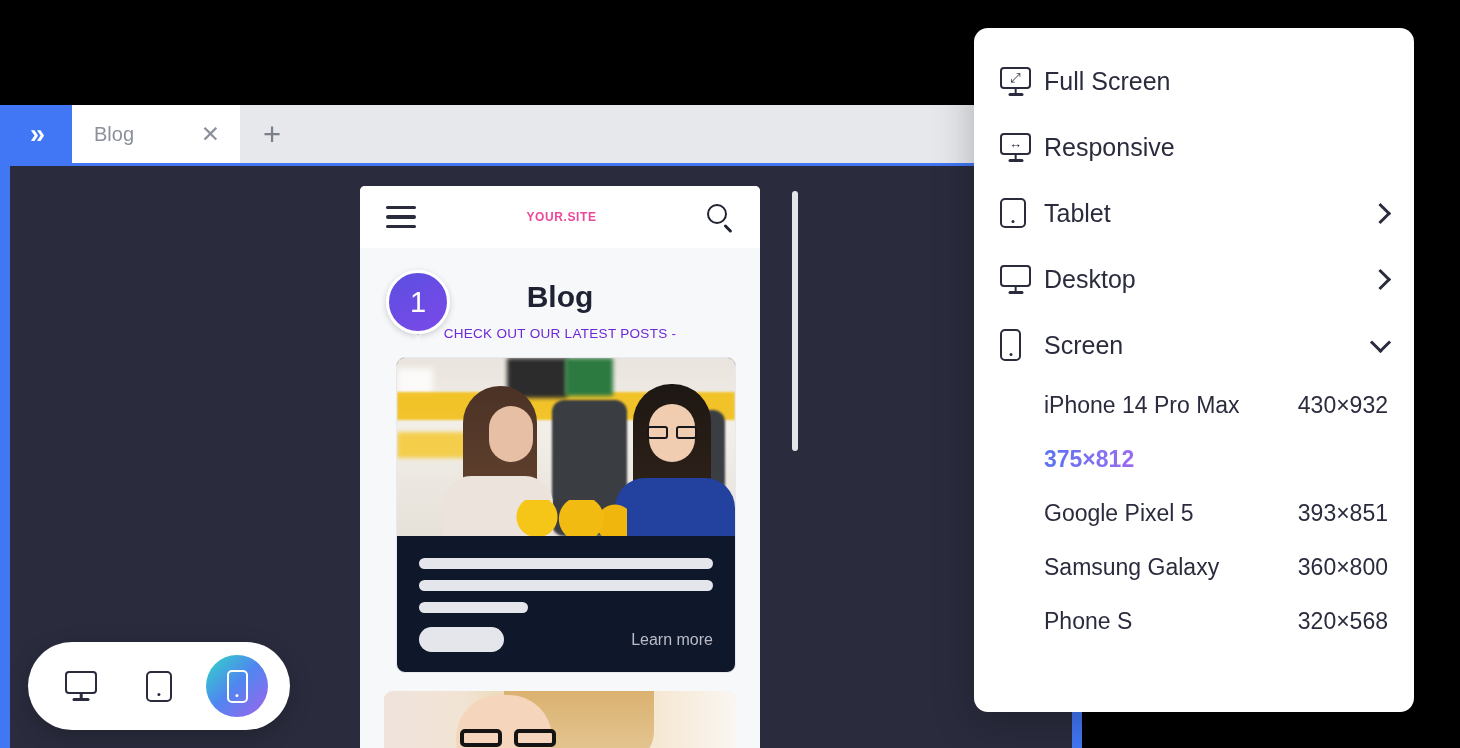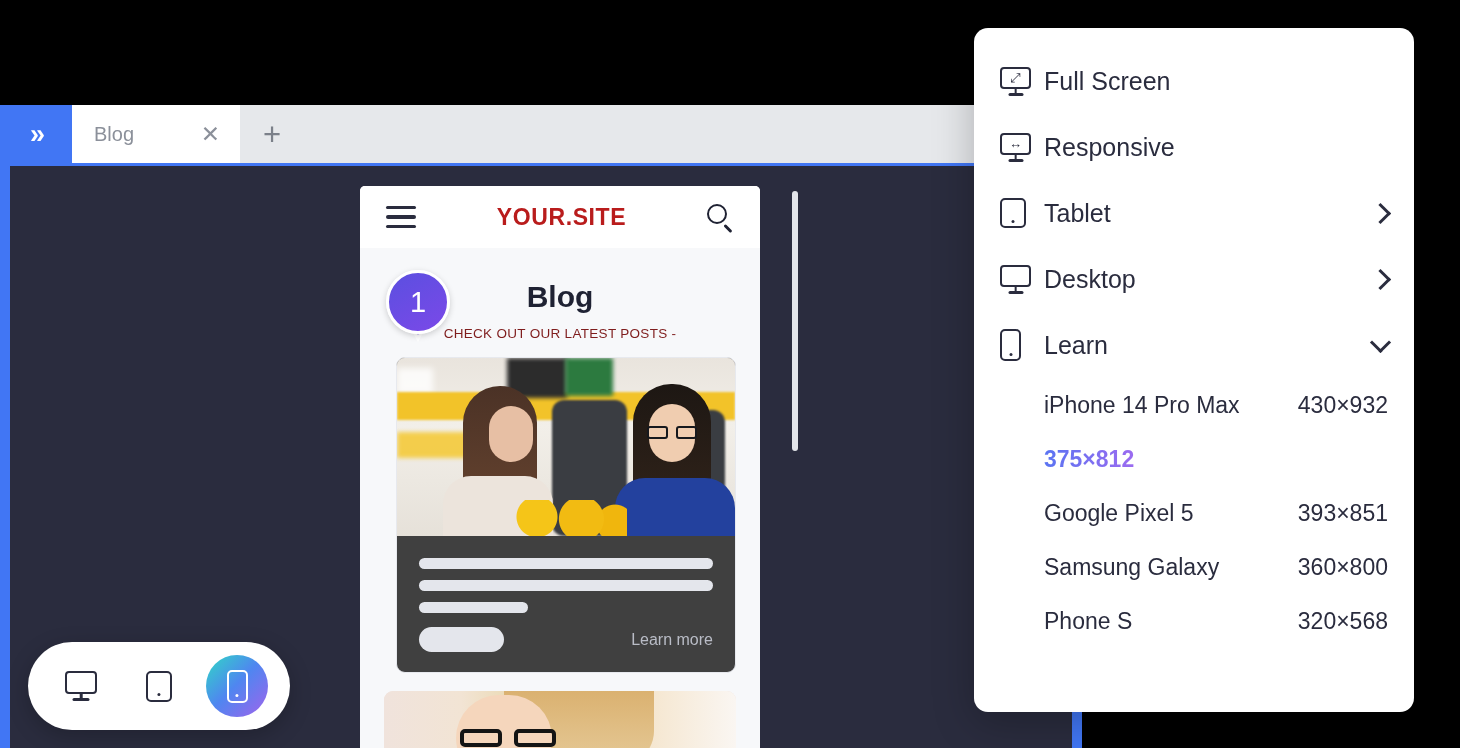--- a/index.html
+++ b/index.html
@@ -72,29 +72,29 @@
   .preview {
     position: absolute; left: 350px; top: 20px; width: 400px; height: 565px;
     background: #f7f8fa; border-radius: 5px 5px 0 0; overflow: hidden;
   }
   .site-header {
     height: 62px; background: #fff; display: flex; align-items: center;
     justify-content: space-between; padding: 0 26px;
   }
   .burger { width: 30px; display: flex; flex-direction: column; gap: 6px; }
   .burger span { display: block; height: 3.4px; background: #2a2c3e; border-radius: 2px; }
-  .site-logo { font-size: 23px; font-weight: 800; color: #b91c1c; letter-spacing: 0.6px; }
+  .site-logo { font-size: 12px; font-weight: 800; color: #ec4899; letter-spacing: 0.6px; }
   .search-ic { width: 27px; height: 27px; position: relative; }
   .search-ic .c { position: absolute; left: 0; top: 0; width: 20px; height: 20px;
       border: 2.6px solid #1f2233; border-radius: 50%; }
   .search-ic .h { position: absolute; right: 1px; bottom: 1px; width: 10px; height: 2.8px;
       background: #1f2233; border-radius: 2px; transform: rotate(45deg); }
 
   .blog-title { text-align: center; font-size: 30px; font-weight: 800; color: #1f2233; margin-top: 32px; }
-  .blog-sub { text-align: center; font-size: 13.5px; color: #7f1d1d; margin-top: 12px; letter-spacing: .3px; }
+  .blog-sub { text-align: center; font-size: 13.5px; color: #6d28d9; margin-top: 12px; letter-spacing: .3px; }
 
   .pin {
     position: absolute; left: 26px; top: 84px; width: 64px; height: 64px;
   }
   .pin-circle {
     width: 64px; height: 64px; border-radius: 50%;
     background: linear-gradient(150deg, #5b4fe0 0%, #7b49e8 100%);
     border: 3.5px solid #fff;
     display: flex; align-items: center; justify-content: center;
     color: #fff; font-size: 29px; font-weight: 500;
@@ -106,21 +106,21 @@
     width: 0; height: 0; border-left: 11px solid transparent; border-right: 11px solid transparent;
     border-top: 20px solid #fff; z-index: 1;
   }
   .pin-tail::after {
     content: ""; position: absolute; left: -7px; top: -22px;
     border-left: 7px solid transparent; border-right: 7px solid transparent;
     border-top: 15px solid #6f4be4;
   }
 
   .card {
-    margin: 16px 24px 0 36px; background: #404040;
+    margin: 16px 24px 0 36px; background: #0f172a;
     border: 1px solid #e7e9ee; border-radius: 9px; overflow: hidden;
   }
   .card-photo { height: 178px; position: relative; overflow: hidden; background: #d9d2c6; }
   .card-body { padding: 22px 22px 20px 22px; }
   .sk { height: 11px; border-radius: 6px; background: #e4e6ec; margin-bottom: 11px; }
   .sk.w100 { width: 100%; }
   .sk.w37 { width: 37%; }
   .card-foot { display: flex; align-items: center; justify-content: space-between; margin-top: 14px; }
   .sk-btn { width: 85px; height: 25px; border-radius: 13px; background: #e4e6ec; }
   .learn { font-size: 16px; color: #b9bcc6; }
@@ -420,21 +420,21 @@
           </div>
       </div>
       <div class="mlabel">Desktop</div>
       <div class="arrow-r"></div>
     </div>
 
     <div class="mrow">
       <div class="mic">
           <div class="mi-phone"></div>
         </div>
-      <div class="mlabel">Learn</div>
+      <div class="mlabel">Screen</div>
       <div class="arrow-d"></div>
     </div>
 
     <div class="drow">
       <span class="dname">iPhone 14 Pro Max</span>
       <span class="ddim">430×932</span>
     </div>
     <div class="drow sel">
       <span class="ddim">375×812</span>
     </div>

